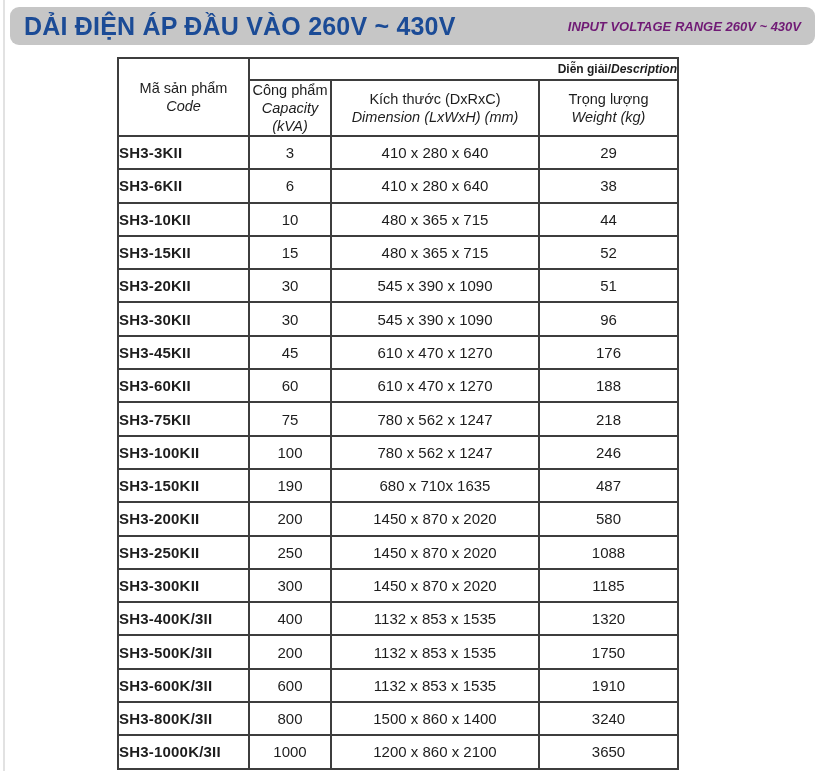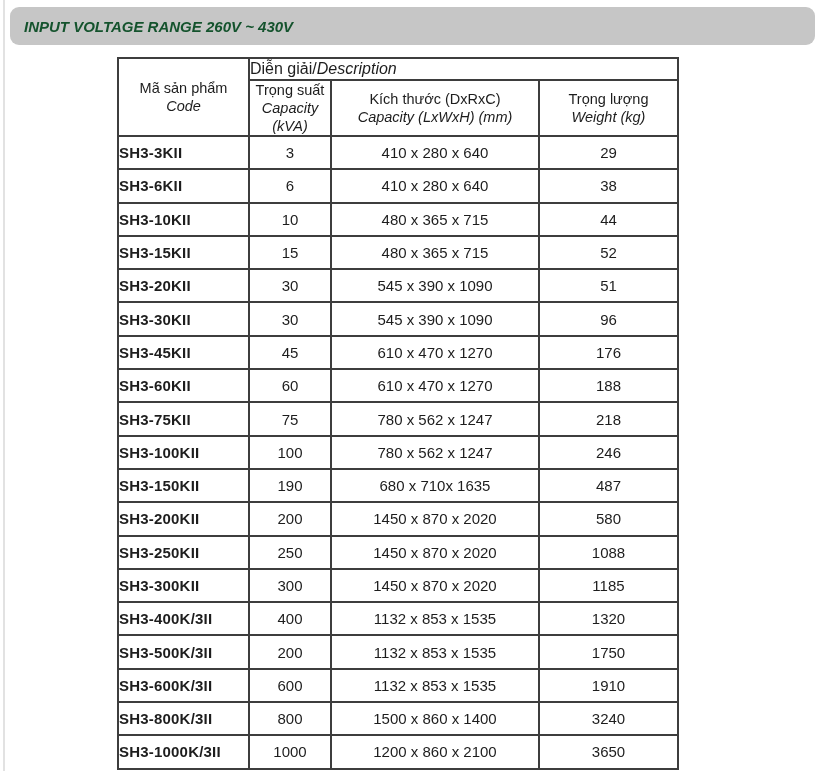--- a/index.html
+++ b/index.html
@@ -40,45 +40,45 @@
     box-sizing: border-box;
   }
   .banner .t-vi {
     font-size: 25px;
     font-weight: bold;
     letter-spacing: 0.2px;
     color: #1b4b96;
     white-space: nowrap;
   }
   .banner .t-en {
-    font-size: 15px;
+    font-size: 13px;
     font-weight: bold;
     font-style: italic;
-    color: #14532d;
+    color: #701a75;
     white-space: nowrap;
   }
   table.spec {
     position: absolute;
     left: 117px;
     top: 57px;
     width: 560px;
     border-collapse: collapse;
     table-layout: fixed;
     background: #ffffff;
   }
   table.spec th, table.spec td {
     border: 2px solid #3d3d3d;
     padding: 0;
     color: #1d1d1d;
   }
   th.h-desc {
     height: 20px;
-    font-size: 16px;
-    font-weight: normal;
-    text-align: left;
+    font-size: 12px;
+    font-weight: bold;
+    text-align: right;
   }
   th.h-sub, th.h-code {
     height: 44px;
     font-size: 14.5px;
     font-weight: normal;
     text-align: center;
     line-height: 18px;
   }
   th .en {
     font-style: italic;
@@ -101,20 +101,21 @@
   col.w-dim   { width: 208px; }
   col.w-wgt   { width: 139px; }
 </style>
 </head>
 <body>
 
 <div class="page">
   <div class="edge-line"></div>
 
   <div class="banner">
+    <span class="t-vi">DẢI ĐIỆN ÁP ĐẦU VÀO 260V ~ 430V</span>
     <span class="t-en">INPUT VOLTAGE RANGE 260V ~ 430V</span>
   </div>
 
   <table class="spec">
     <colgroup>
       <col class="w-code">
       <col class="w-cap">
       <col class="w-dim">
       <col class="w-wgt">
     </colgroup>
@@ -123,26 +124,26 @@
         <th class="h-code" rowspan="2">
           <span>Mã sản phẩm</span><br>
           <span class="en">Code</span>
         </th>
         <th class="h-desc" colspan="3">
           <span>Diễn giải/</span><span class="en">Description</span>
         </th>
       </tr>
       <tr>
         <th class="h-sub">
-          <span>Trọng suất</span><br>
+          <span>Công phẩm</span><br>
           <span class="en">Capacity (kVA)</span>
         </th>
         <th class="h-sub">
           <span>Kích thước (DxRxC)</span><br>
-          <span class="en">Capacity (LxWxH) (mm)</span>
+          <span class="en">Dimension (LxWxH) (mm)</span>
         </th>
         <th class="h-sub">
           <span>Trọng lượng</span><br>
           <span class="en">Weight (kg)</span>
         </th>
       </tr>
     </thead>
     <tbody>
         <tr>
           <td class="c-code">SH3-3KII</td>

